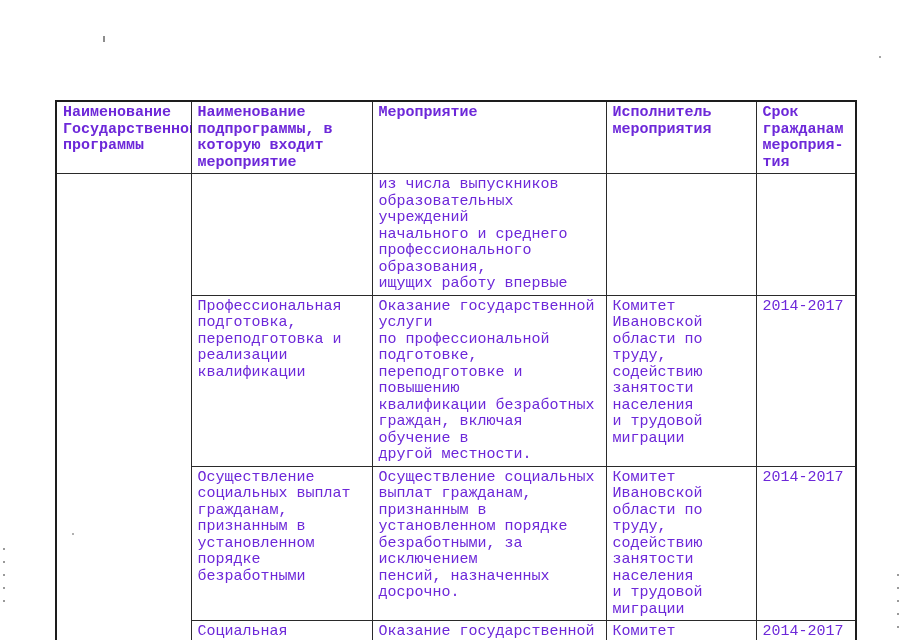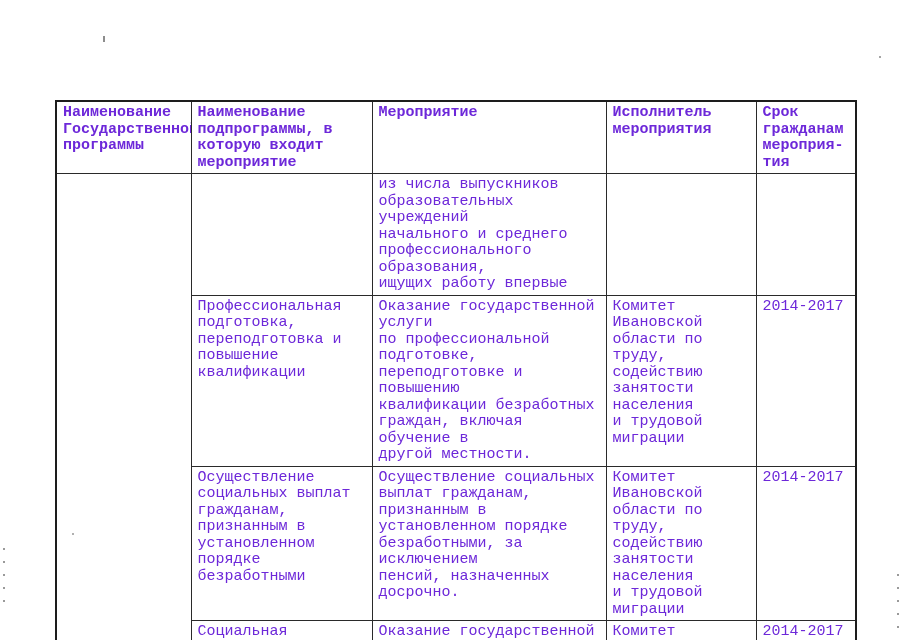--- a/index.html
+++ b/index.html
@@ -89,21 +89,21 @@
 начального и среднего
 профессионального образования,
 ищущих работу впервые</td>
         <td></td>
         <td></td>
       </tr>
       <tr class="r2">
         <td>Профессиональная
 подготовка,
 переподготовка и
-повышение квалификации</td>
+реализации квалификации</td>
         <td>Оказание государственной услуги
 по профессиональной подготовке,
 переподготовке и повышению
 квалификации безработных
 граждан, включая обучение в
 другой местности.</td>
         <td>Комитет Ивановской
 области по труду,
 содействию
 занятости населения

